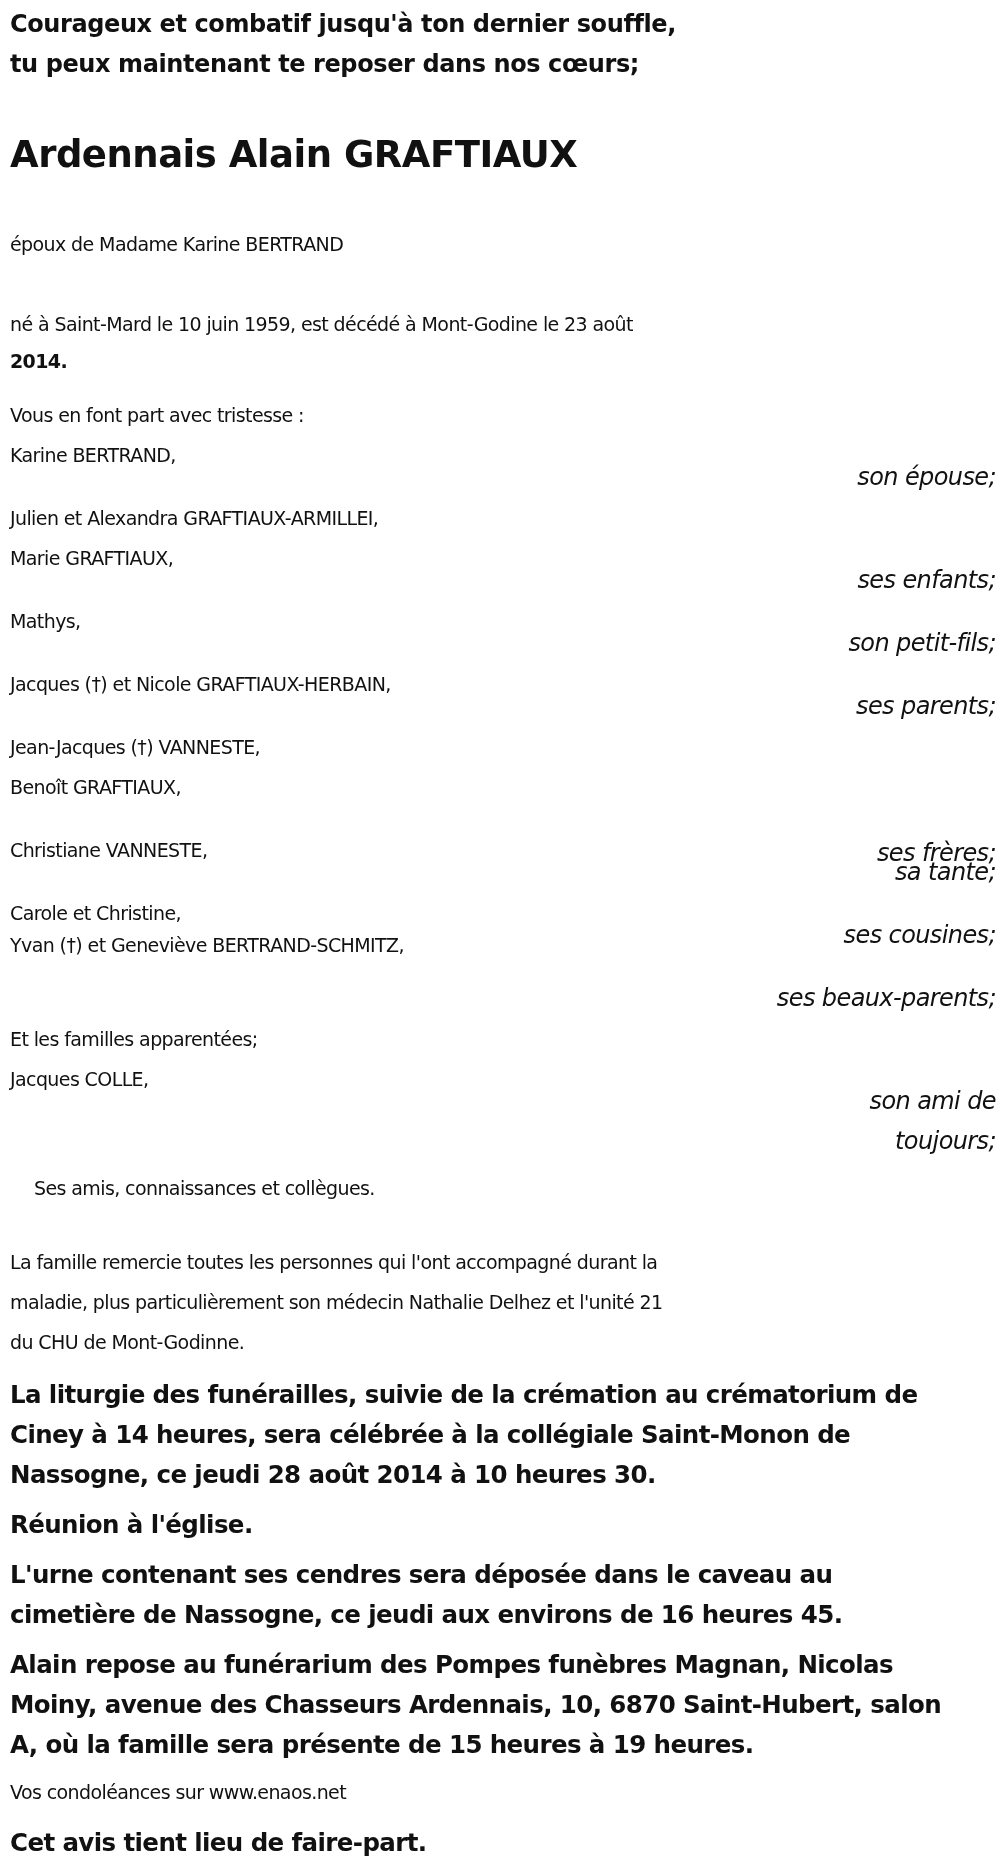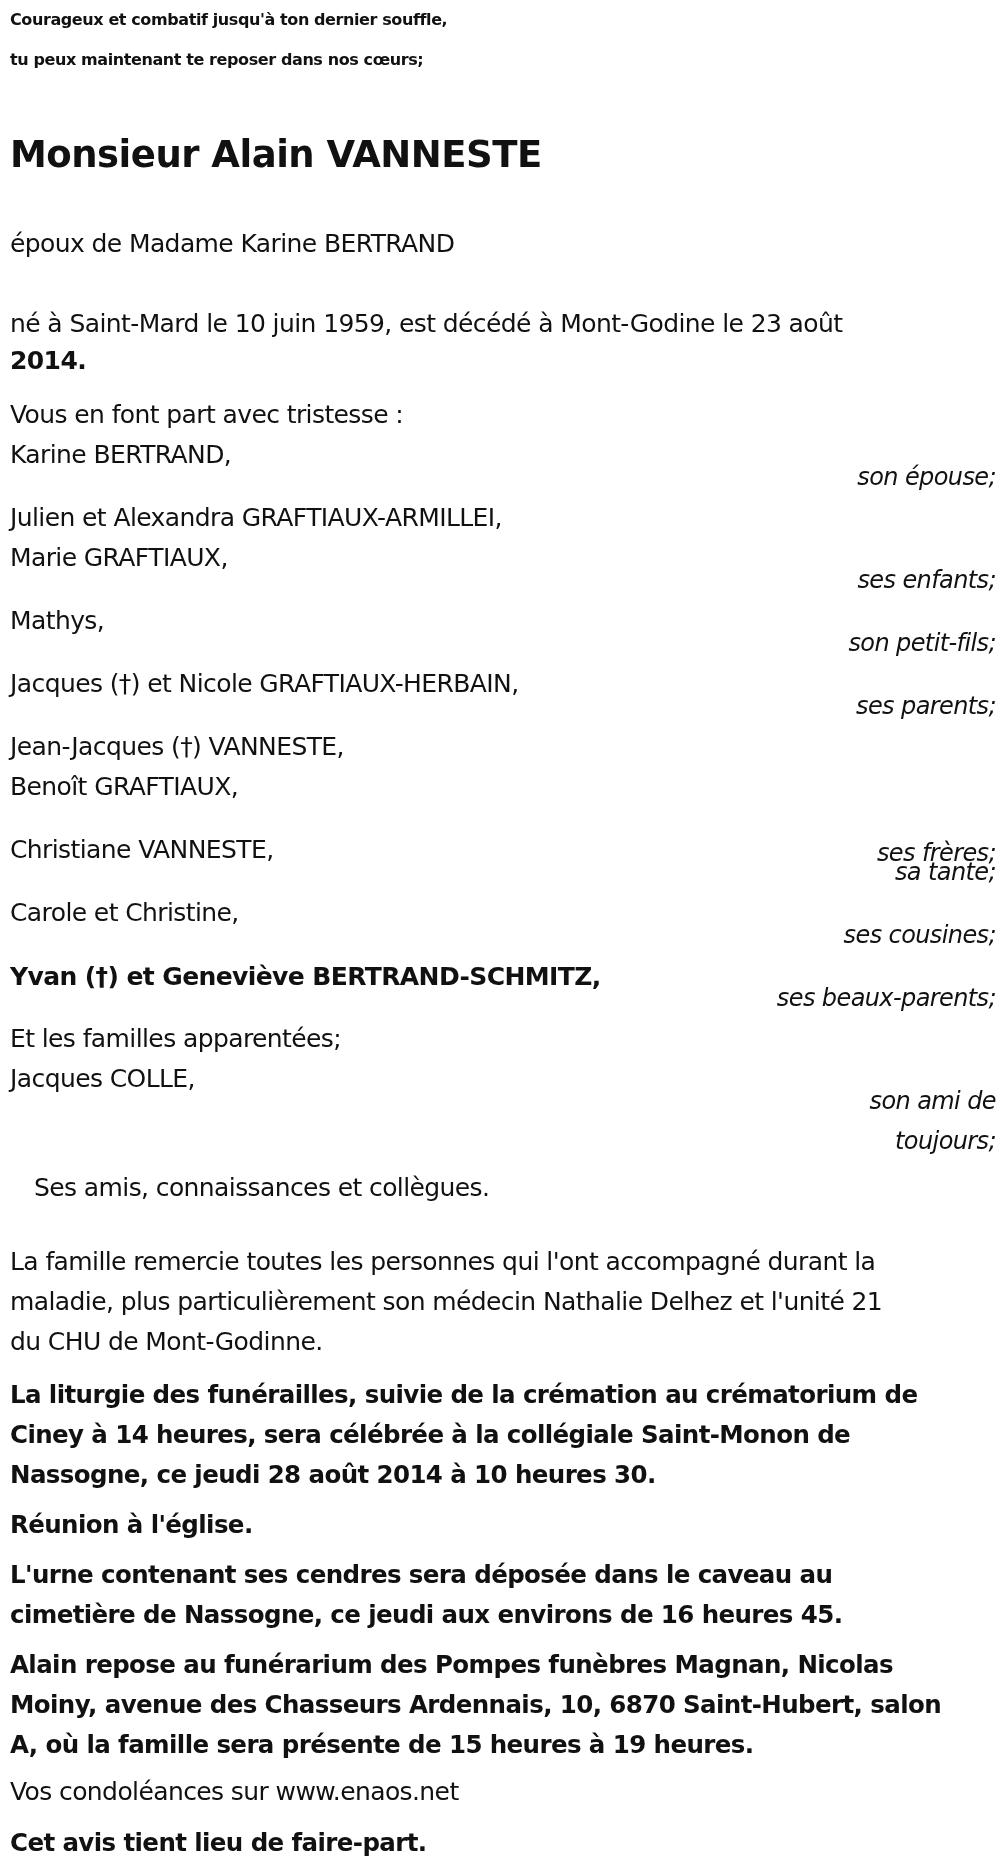--- a/index.html
+++ b/index.html
@@ -17,30 +17,30 @@
     }
     .page {
       position: absolute;
       left: 10px;
       top: 0;
       width: 986px;
     }
     .abs { position: absolute; left: 0; white-space: nowrap; }
     .epigraph {
       font-weight: bold;
-      font-size: 16px;
+      font-size: 24px;
       letter-spacing: -0.4px;
     }
     .title {
       font-weight: bold;
       font-size: 37px;
       letter-spacing: -0.5px;
     }
     .body-text {
-      font-size: 25px;
+      font-size: 19px;
       letter-spacing: -0.6px;
       line-height: 38px;
     }
     .bold-text {
       font-size: 24.5px;
       font-weight: bold;
       letter-spacing: -0.6px;
       line-height: 40px;
     }
     .relation {
@@ -54,21 +54,21 @@
     }
   </style>
 </head>
 <body>
 
 <div class="page">
 
   <div class="abs epigraph" style="top:10px;">Courageux et combatif jusqu'à ton dernier souffle,</div>
   <div class="abs epigraph" style="top:50px;">tu peux maintenant te reposer dans nos cœurs;</div>
 
-  <div class="abs title" style="top:133px;">Monsieur Alain VANNESTE</div>
+  <div class="abs title" style="top:133px;">Ardennais Alain GRAFTIAUX</div>
 
   <div class="abs body-text" style="top:225px;">époux de Madame Karine BERTRAND</div>
   <div class="abs body-text" style="top:305px;">né à Saint-Mard le 10 juin 1959, est décédé à Mont-Godine le 23 août</div>
   <div class="abs body-text" style="top:342px;font-weight:bold;">2014.</div>
 
   <div class="abs body-text" style="top:396px;">Vous en font part avec tristesse :</div>
 
   <div class="abs body-text" style="top:436px;">Karine BERTRAND,</div>
   <div class="relation" style="top:463px;">son épouse;</div>
 
@@ -85,21 +85,21 @@
   <div class="abs body-text" style="top:728px;">Jean-Jacques (†) VANNESTE,</div>
   <div class="abs body-text" style="top:768px;">Benoît GRAFTIAUX,</div>
   <div class="relation" style="top:795px;margin-top:44px;">ses frères;</div>
 
   <div class="abs body-text" style="top:831px;">Christiane VANNESTE,</div>
   <div class="relation" style="top:858px;">sa tante;</div>
 
   <div class="abs body-text" style="top:894px;">Carole et Christine,</div>
   <div class="relation" style="top:921px;">ses cousines;</div>
 
-  <div class="abs body-text" style="top:958px;font-weight:bold;">Yvan (†) et Geneviève BERTRAND-SCHMITZ,</div>
+  <div class="abs body-text" style="top:926px;">Yvan (†) et Geneviève BERTRAND-SCHMITZ,</div>
   <div class="relation" style="top:984px;">ses beaux-parents;</div>
 
   <div class="abs body-text" style="top:1020px;">Et les familles apparentées;</div>
   <div class="abs body-text" style="top:1060px;">Jacques COLLE,</div>
   <div class="relation" style="top:1087px;">son ami de</div>
   <div class="relation" style="top:1127px;">toujours;</div>
 
   <div class="abs body-text" style="top:1169px;margin-left:24px;">Ses amis, connaissances et collègues.</div>
 
   <div class="abs body-text" style="top:1243px;">La famille remercie toutes les personnes qui l'ont accompagné durant la</div>

